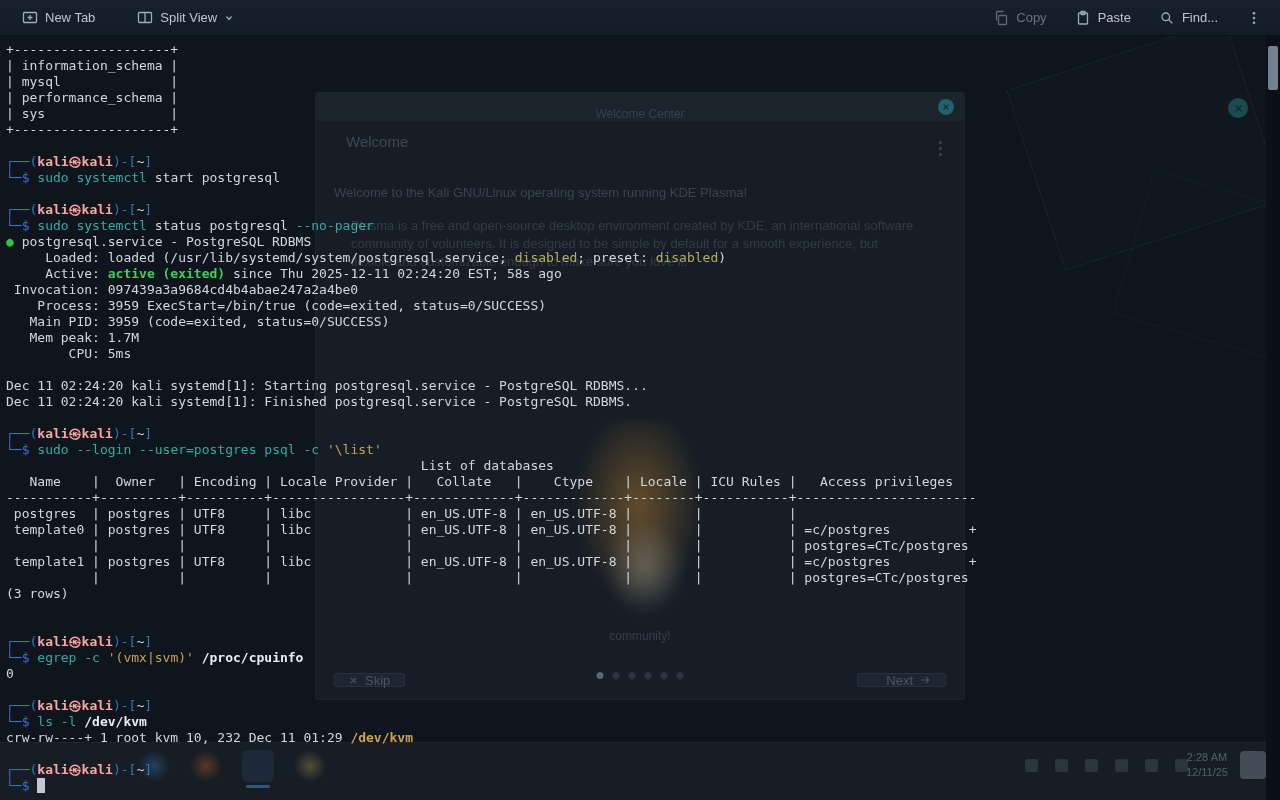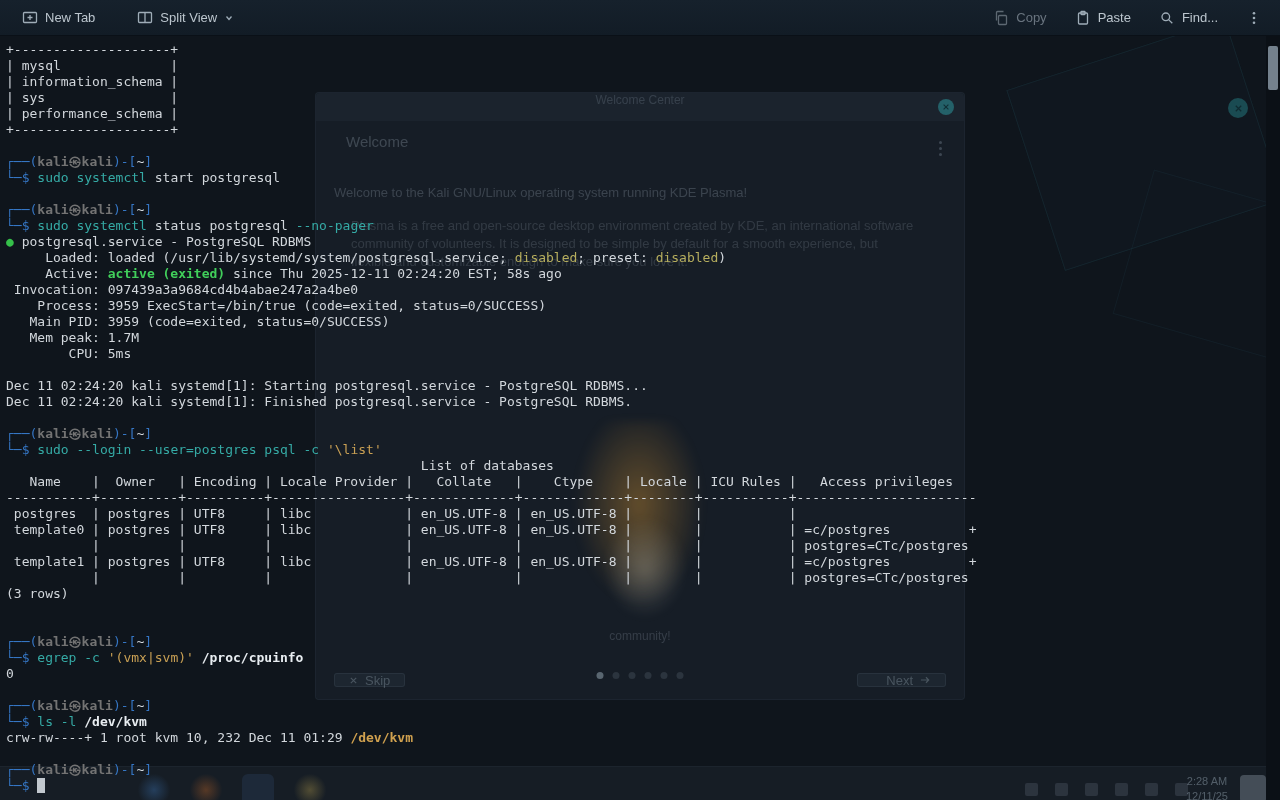--- a/index.html
+++ b/index.html
@@ -8,42 +8,42 @@
 
   
   .desktop{position:absolute;inset:0;z-index:1;}
   .wp-shape{position:absolute;border:1px solid rgba(60,140,160,.12);}
   .wp1{left:1030px;top:50px;width:230px;height:190px;transform:rotate(-18deg);background:rgba(40,80,100,.05);}
   .wp2{left:1130px;top:190px;width:170px;height:150px;transform:rotate(16deg);border-color:rgba(60,140,160,.08);}
   .wp-badge{position:absolute;left:1228px;top:98px;width:20px;height:20px;border-radius:50%;background:rgba(45,160,165,.38);display:flex;align-items:center;justify-content:center;}
   .wp-badge svg{stroke:rgba(8,22,28,.6);}
 
   .welcome{position:absolute;left:315px;top:92px;width:650px;height:608px;background:rgba(150,185,210,.055);border:1px solid rgba(150,185,210,.05);border-radius:4px;}
-  .ww-title{position:relative;height:28px;background:rgba(150,185,210,.045);border-radius:4px 4px 0 0;display:flex;align-items:flex-start;justify-content:center;}
+  .ww-title{position:relative;height:28px;background:rgba(150,185,210,.045);border-radius:4px 4px 0 0;display:flex;align-items:flex-end;justify-content:center;}
   .ww-title-text{font-size:12px;color:rgba(200,220,235,.16);}
   .ww-close{position:absolute;right:10px;top:6px;width:16px;height:16px;border-radius:50%;background:rgba(45,160,165,.5);display:flex;align-items:center;justify-content:center;}
   .ww-close svg{stroke:rgba(8,22,28,.65);}
   .ww-menu{position:absolute;right:22px;top:48px;display:flex;flex-direction:column;gap:3px;}
   .ww-menu i{width:3px;height:3px;border-radius:50%;background:rgba(200,220,235,.22);}
   .ww-heading{position:absolute;left:30px;top:40px;font-size:15px;color:rgba(205,222,235,.22);}
   .ww-sub{position:absolute;left:18px;top:92px;font-size:13px;color:rgba(205,222,235,.20);}
   .ww-body{position:absolute;left:35px;top:124px;font-size:13px;line-height:18px;color:rgba(205,222,235,.15);}
   .konqi{position:absolute;left:0;top:0;}
   .konqi .k1{position:absolute;left:258px;top:328px;width:130px;height:185px;background:radial-gradient(ellipse at 50% 45%,rgba(214,150,52,.40),rgba(214,150,52,0) 70%);filter:blur(4px);}
   .konqi .k2{position:absolute;left:288px;top:425px;width:82px;height:100px;background:radial-gradient(ellipse,rgba(235,228,205,.28),rgba(235,228,205,0) 70%);filter:blur(5px);}
   .ww-cap{position:absolute;bottom:54px;left:0;width:100%;text-align:center;font-size:12px;line-height:18px;color:rgba(205,222,235,.17);}
   .ww-btn{position:absolute;bottom:12px;height:14px;padding:0 14px;display:flex;align-items:center;gap:7px;border-radius:3px;background:rgba(160,190,215,.06);border:1px solid rgba(160,190,215,.08);color:rgba(205,222,235,.25);font-size:13px;}
   .ww-btn svg{stroke:rgba(205,222,235,.25);}
   .ww-skip{left:18px;}
   .ww-next{right:18px;padding-left:28px;}
   .dots{position:absolute;bottom:20px;left:50%;transform:translateX(-50%);display:flex;gap:9px;}
   .dot{width:7px;height:7px;border-radius:50%;background:rgba(200,220,235,.12);}
   .dot.active{background:rgba(200,220,235,.38);}
 
-  .taskbar{position:absolute;left:0;right:0;bottom:0;height:34px;background:rgba(150,180,205,.055);border-top:1px solid rgba(150,180,205,.05);}
+  .taskbar{position:absolute;left:0;right:0;bottom:0;height:58px;background:rgba(150,180,205,.055);border-top:1px solid rgba(150,180,205,.05);}
   .tk-icons{position:absolute;left:138px;top:7px;display:flex;gap:20px;}
   .ticon{width:32px;height:32px;border-radius:6px;position:relative;}
   .ti1{background:radial-gradient(circle,rgba(70,140,220,.30),rgba(70,140,220,0) 72%);}
   .ti2{background:radial-gradient(circle,rgba(235,120,40,.30),rgba(235,120,40,0) 72%);}
   .ti3{background:rgba(40,60,85,.42);}
   .ti3:after{content:"";position:absolute;left:4px;right:4px;bottom:-6px;height:3px;background:rgba(80,160,230,.45);border-radius:2px;}
   .ti4{background:radial-gradient(circle,rgba(235,200,90,.28),rgba(235,200,90,0) 72%);}
   .tray{position:absolute;right:92px;top:16px;display:flex;gap:17px;}
   .tray i{width:13px;height:13px;background:rgba(190,210,230,.13);border-radius:2px;}
   .clock{position:absolute;right:52px;top:7px;text-align:center;font-size:11px;line-height:15px;color:rgba(195,215,230,.35);}
@@ -57,21 +57,21 @@
   .tbtn{display:flex;align-items:center;gap:7px;padding:5px 8px;font-size:13px;color:#bcc6ce;}
   .tbtn svg{stroke:#9fadb8;fill:none;stroke-width:1.3;}
   .tbtn .fill{fill:#9fadb8;stroke:none;}
   .tbtn.dim{color:#69747f;}
   .tbtn.dim svg{stroke:#5d6872;}
 
   
   #term{position:absolute;left:0;top:36px;right:14px;bottom:0;z-index:5;padding:6px 0 0 6px;font-family:"DejaVu Sans Mono",monospace;font-size:13px;line-height:16px;color:#d2d7dc;overflow:hidden;}
   .tline{height:16px;white-space:pre;}
   .c-pf{color:#3576c4;}
-  .c-pb{color:#737373;font-weight:bold;}
+  .c-pb{color:#fca5a5;font-weight:bold;}
   .c-t{color:#35aaa5;}
   .c-tu{color:#35aaa5;text-align:center;}
   .c-y{color:#c9a054;}
   .c-g{color:#41cf5b;font-weight:bold;}
   .c-gd{color:#35c04a;}
   .c-k{color:#b6ae5e;}
   .c-b{color:#e8edf1;font-weight:bold;}
   .c-yb{color:#d0a14f;font-weight:bold;}
   .c-cur{background:#c2c8ce;color:#0f151c;}
 
@@ -211,24 +211,24 @@
           <circle class="fill" cx="8" cy="3.2" r="1.3"></circle>
           <circle class="fill" cx="8" cy="8" r="1.3"></circle>
           <circle class="fill" cx="8" cy="12.8" r="1.3"></circle>
         </svg>
     </div>
   </div>
 </div>
 
 <div id="term">
     <div class="tline"><span>+--------------------+</span></div>
+    <div class="tline"><span>| information_schema |</span></div>
     <div class="tline"><span>| mysql              |</span></div>
-    <div class="tline"><span>| information_schema |</span></div>
+    <div class="tline"><span>| performance_schema |</span></div>
     <div class="tline"><span>| sys                |</span></div>
-    <div class="tline"><span>| performance_schema |</span></div>
     <div class="tline"><span>+--------------------+</span></div>
     <div class="tline">&nbsp;</div>
     <div class="tline"><span class="c-pf">┌──(</span><span class="c-pb">kali㉿kali</span><span class="c-pf">)-[</span><span>~</span><span class="c-pf">]</span></div>
     <div class="tline"><span class="c-pf">└─$</span><span> </span><span class="c-tu">sudo</span><span> </span><span class="c-t">systemctl</span><span> start postgresql</span></div>
     <div class="tline">&nbsp;</div>
     <div class="tline"><span class="c-pf">┌──(</span><span class="c-pb">kali㉿kali</span><span class="c-pf">)-[</span><span>~</span><span class="c-pf">]</span></div>
     <div class="tline"><span class="c-pf">└─$</span><span> </span><span class="c-tu">sudo</span><span> </span><span class="c-t">systemctl</span><span> status postgresql </span><span class="c-t">--no-pager</span></div>
     <div class="tline"><span class="c-gd">●</span><span> postgresql.service - PostgreSQL RDBMS</span></div>
     <div class="tline"><span>     Loaded: loaded (/usr/lib/systemd/system/postgresql.service; </span><span class="c-k">disabled</span><span>; preset: </span><span class="c-k">disabled</span><span>)</span></div>
     <div class="tline"><span>     Active: </span><span class="c-g">active (exited)</span><span> since Thu 2025-12-11 02:24:20 EST; 58s ago</span></div>

